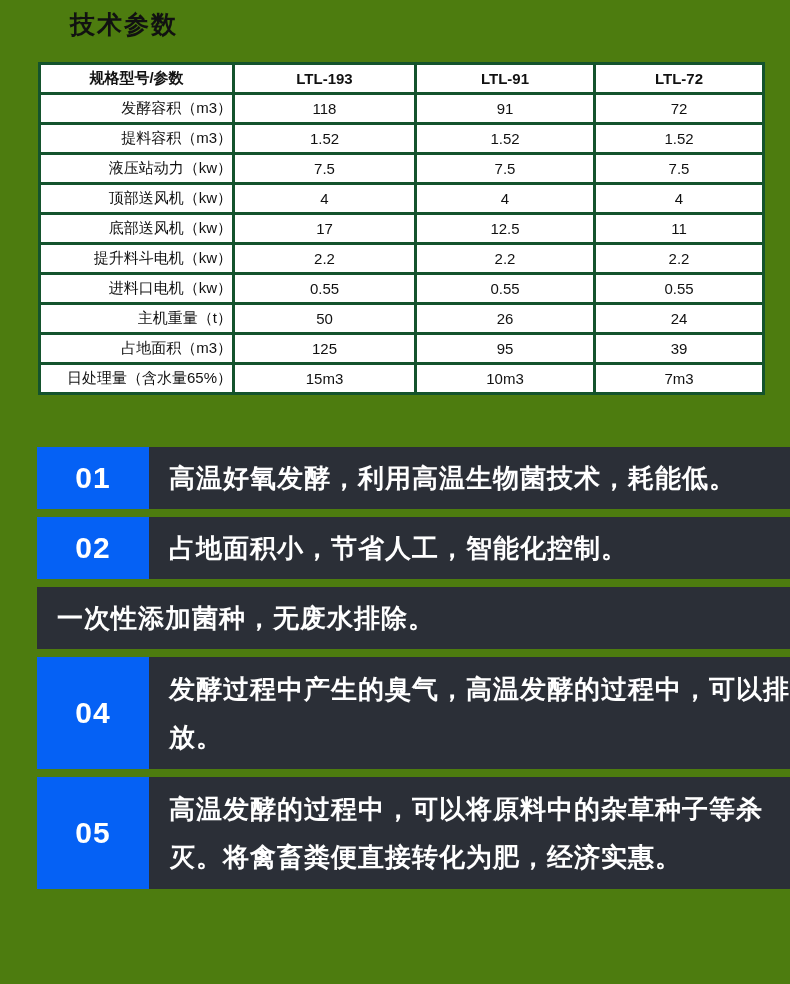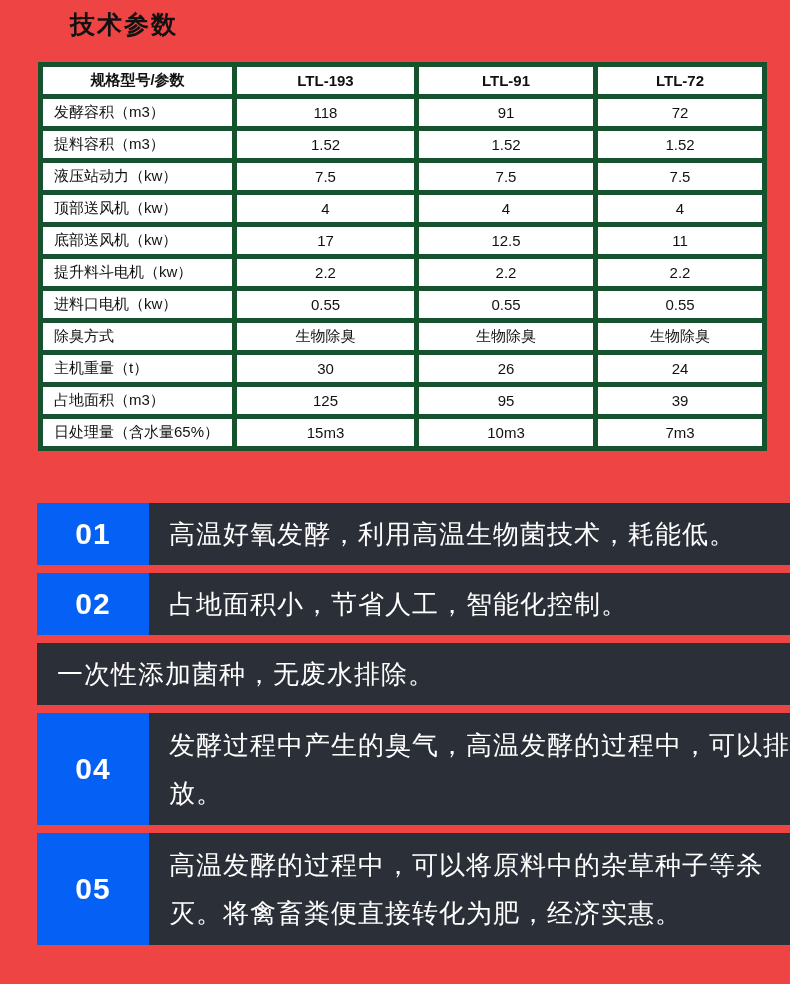--- a/index.html
+++ b/index.html
@@ -7,21 +7,21 @@
     padding: 0;
     background: #ffffff;
     width: 790px;
     font-family: "Liberation Sans", sans-serif;
     color: #111111;
   }
   .page {
     position: relative;
     width: 790px;
     min-height: 984px;
-    background: #ef4444;
+    background: #4d7c0f;
     overflow: hidden;
   }
   .title {
     margin: 0;
     padding: 10px 0 0 70px;
     font-size: 25px;
     font-weight: bold;
     letter-spacing: 2px;
     color: #111111;
     line-height: 1.15;
@@ -33,36 +33,36 @@
     margin: 23px 0 0 38px;
     width: 724px;
     background: #ffffff;
   }
   .spec-table col.c0 { width: 194px; }
   .spec-table col.c1 { width: 182px; }
   .spec-table col.c2 { width: 179px; }
   .spec-table col.c3 { width: 169px; }
   .spec-table th,
   .spec-table td {
-    border: 5px solid #14532d;
+    border: 3px solid #14532d;
     height: 27px;
     padding: 0;
     font-size: 15px;
     text-align: center;
     vertical-align: middle;
     white-space: nowrap;
     overflow: hidden;
   }
   .spec-table { border: 2px solid #111111; }
   .spec-table th {
     font-weight: bold;
     font-size: 15px;
   }
   .spec-table td.label-cell {
-    text-align: left;
+    text-align: right;
     padding-left: 11px;
   }
   
   .features {
     margin: 52px 0 0 37px;
     width: 778px;
     display: flex;
     flex-direction: column;
     gap: 8px;
   }
@@ -85,21 +85,21 @@
   .feature-body {
     flex: 1 1 auto;
     background: #2b2f37;
     color: #ffffff;
     display: flex;
     align-items: center;
     padding: 0 12px 0 20px;
   }
   .feature-text {
     font-size: 26px;
-    font-weight: normal;
+    font-weight: bold;
     letter-spacing: 1px;
     line-height: 48px;
   }
 </style>
 </head>
 <body>
 
 <div class="page">
 
   <h1 class="title">技术参数</h1>
@@ -156,28 +156,22 @@
         <td>2.2</td>
         <td>2.2</td>
       </tr>
       <tr>
         <td class="label-cell">进料口电机（kw）</td>
         <td>0.55</td>
         <td>0.55</td>
         <td>0.55</td>
       </tr>
       <tr>
-        <td class="label-cell">除臭方式</td>
-        <td>生物除臭</td>
-        <td>生物除臭</td>
-        <td>生物除臭</td>
-      </tr>
-      <tr>
         <td class="label-cell">主机重量（t）</td>
-        <td>30</td>
+        <td>50</td>
         <td>26</td>
         <td>24</td>
       </tr>
       <tr>
         <td class="label-cell">占地面积（m3）</td>
         <td>125</td>
         <td>95</td>
         <td>39</td>
       </tr>
       <tr>

